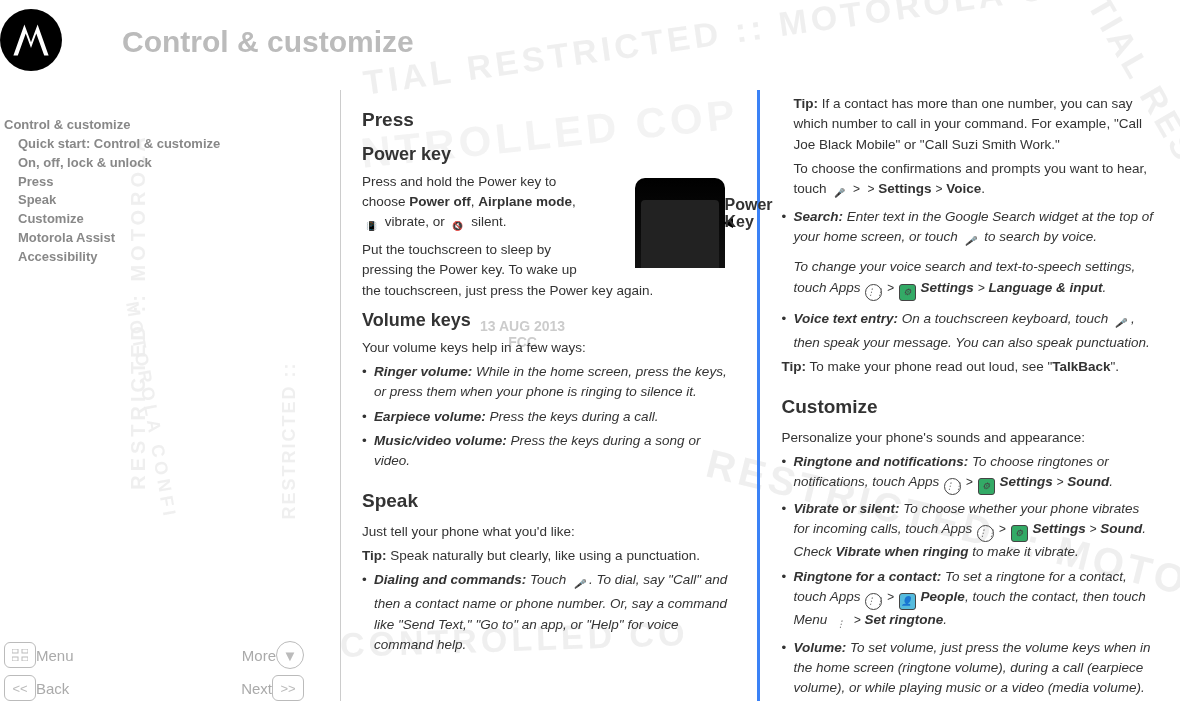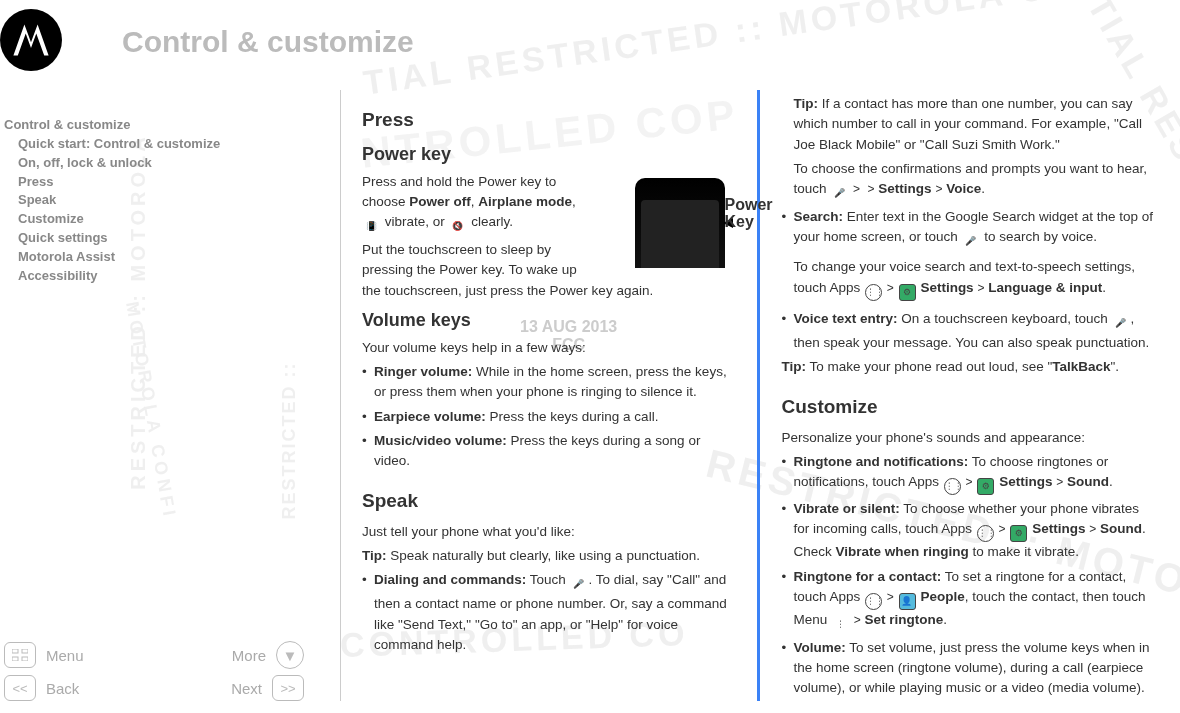--- a/index.html
+++ b/index.html
@@ -74,21 +74,21 @@
   
   .bottom-nav {
     position: absolute;
     left: 4px;
     bottom: 12px;
     width: 300px;
     color: #aaa;
     font-size: 15px;
   }
   .bottom-nav .row { display: flex; align-items: center; justify-content: space-between; margin-top: 6px; }
-  .bottom-nav .nav-btn { display: flex; align-items: center; gap: 10px; cursor: pointer; }
+  .bottom-nav .nav-btn { display: flex; align-items: center; cursor: pointer; }
   .nav-icon {
     width: 32px; height: 26px;
     border: 1.5px solid #bbb;
     border-radius: 6px;
     display: inline-flex; align-items: center; justify-content: center;
     font-size: 13px;
     color: #bbb;
   }
   .nav-circle {
     width: 28px; height: 28px; border:1.5px solid #bbb; border-radius:50%;
@@ -117,21 +117,21 @@
     left: 0; top: 0; bottom: 0;
     border-left: 1px solid #ccc;
   }
 
   h2 { font-size: 19px; font-weight: bold; margin: 16px 0 6px; }
   h3 { font-size: 18px; font-weight: bold; margin: 6px 0 4px; }
   p { margin: 4px 0; }
   b { font-weight: bold; }
   .bullet { display: flex; margin: 4px 0; }
   .bullet .dot { width: 12px; flex: 0 0 12px; }
-  .bullet .txt { flex: 1; }
+  .bullet .txt { flex: 1; font-style: italic; }
 
   
   .phone-box { float: right; width: 140px; margin: 6px 0 6px 10px; position: relative; }
   .phone {
     width: 90px; height: 90px;
     background: linear-gradient(#000,#111);
     border-radius: 10px 10px 0 0;
     position: relative;
     margin-left: auto; margin-right: 10px;
     overflow: hidden;
@@ -167,24 +167,23 @@
     color:#444;
     margin: 0 1px;
   }
   .inline-icon.square { border-radius: 3px; }
   .inline-icon.noborder { border: none; }
   .arrow { font-size: 12px; }
 
   .center-date {
     position:absolute;
     left: 480px; top: 318px;
-    color:#ccc; font-size:16px; font-weight:bold;
+    color:#ccc; font-size:14px; font-weight:bold;
     text-align:center;
     pointer-events:none;
-    margin-left:40px;
   }
 </style>
 </head>
 <body>
 
 <div class="watermark">
   <div class="arc" style="top:10px; left:360px; transform:rotate(-8deg);">TIAL RESTRICTED :: MOTOROLA CONF</div>
   <div class="arc" style="top:60px; left:1050px; transform:rotate(60deg);">TIAL RES</div>
   <div class="arc" style="top:500px; left:700px; transform:rotate(14deg); font-size:40px;">RESTRICTED :: MOTO</div>
   <div class="arc" style="top:620px; left:340px; transform:rotate(-2deg);">CONTROLLED CO</div>
@@ -208,21 +207,20 @@
   <div class="page-title">Control &amp; customize</div>
 </div>
 
 <div class="sidebar">
   <div class="toc-item">Control &amp; customize</div>
   <div class="toc-item sub">Quick start: Control &amp; customize</div>
   <div class="toc-item sub">On, off, lock &amp; unlock</div>
   <div class="toc-item sub">Press</div>
   <div class="toc-item sub">Speak</div>
   <div class="toc-item sub">Customize</div>
-  <div class="toc-item sub">Quick settings</div>
   <div class="toc-item sub">Motorola Assist</div>
   <div class="toc-item sub">Accessibility</div>
 </div>
 
 <div class="bottom-nav">
   <div class="row">
     <div class="nav-btn">
       <span class="nav-icon">
         <svg width="16" height="12" viewBox="0 0 16 12">
             <rect x="0" y="0" width="6" height="4" fill="none" stroke="#bbb"></rect>
@@ -259,21 +257,21 @@
     <div class="phone-box">
       <div class="phone"></div>
       <div class="arrow-left"></div>
       <div class="power-label">
         <div>Power</div>
         <div>Key</div>
       </div>
     </div>
 
     <p>
-      <span>Press and hold the Power key to choose </span><b>Power off</b><span>, </span><b>Airplane mode</b><span>, </span><span class="inline-icon noborder">📳</span><span> vibrate, or </span><span class="inline-icon noborder">🔇</span><span> clearly.</span>
+      <span>Press and hold the Power key to choose </span><b>Power off</b><span>, </span><b>Airplane mode</b><span>, </span><span class="inline-icon noborder">📳</span><span> vibrate, or </span><span class="inline-icon noborder">🔇</span><span> silent.</span>
     </p>
     <p>Put the touchscreen to sleep by pressing the Power key. To wake up the touchscreen, just press the Power key again.</p>
 
     <h3>Volume keys</h3>
     <p>Your volume keys help in a few ways:</p>
 
     <div class="bullet">
         <div class="dot">•</div>
         <div class="txt"><b>Ringer volume:</b><span> While in the home screen, press the keys, or press them when your phone is ringing to silence it.</span></div>
       </div>

